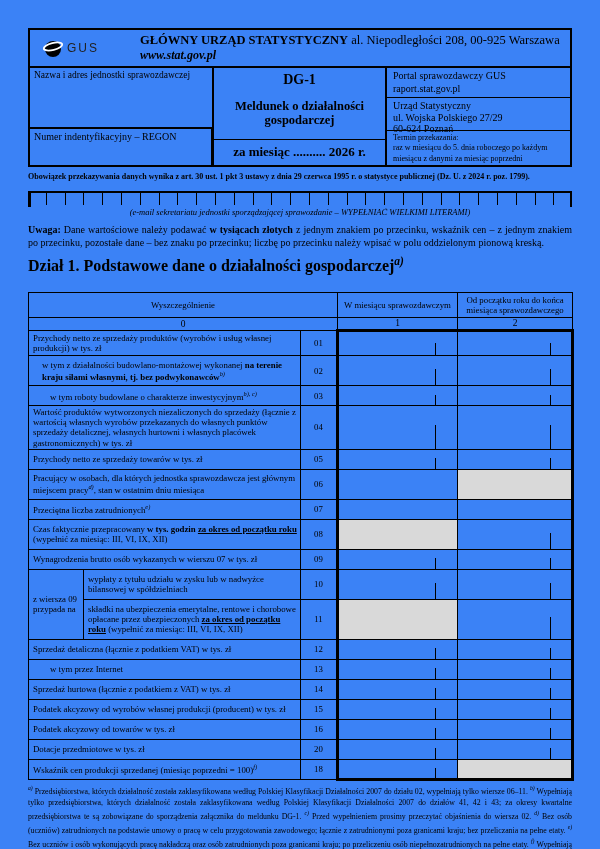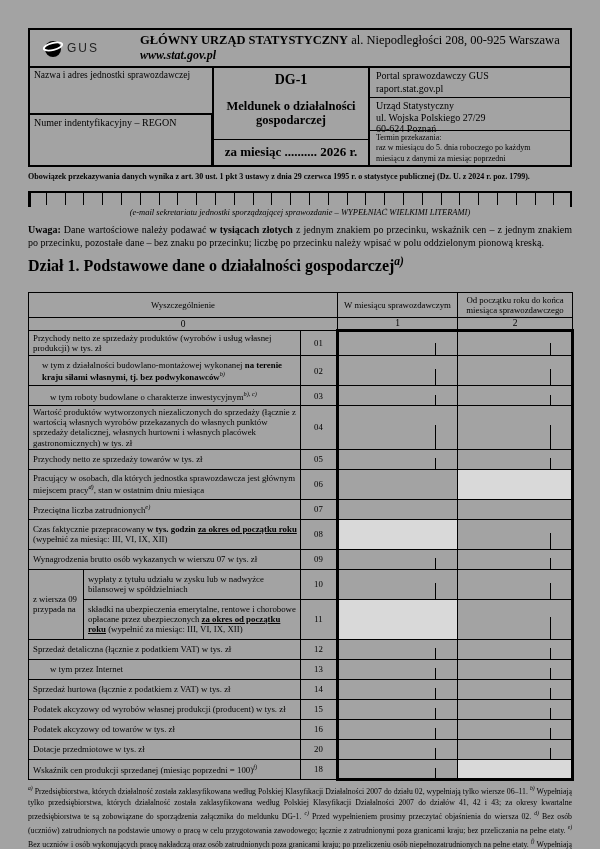--- a/index.html
+++ b/index.html
@@ -1,34 +1,34 @@
 <!DOCTYPE html>
 <html><head>
 <meta charset="utf-8">
 <style>
   html,body { margin:0; padding:0; background:#888; }
   .page {
-    width:600px; height:849px; margin:0 auto; background:#a3a3a3; color:#000;
+    width:600px; height:849px; margin:0 auto; background:#3b82f6; color:#000;
     font-family:"Liberation Serif", serif; position:relative; box-sizing:border-box;
     padding:28px 28px 0 28px; overflow:hidden;
   }
   
   .hbox { border:2px solid #000; }
   .hb-top { display:flex; align-items:center; border-bottom:2px solid #000; padding:4px 8px 4px 12px; height:38px; box-sizing:border-box; }
   .logo { display:flex; align-items:center; gap:3px; width:80px; }
   .logo .gus-word { font-family:"Liberation Sans", sans-serif; font-size:12px; letter-spacing:2px; color:#222; }
   .hb-title { margin-left:18px; line-height:1.2; }
   .hb-title .l1 { font-size:12.5px; }
   .hb-title .l1 .org { font-weight:bold; }
   .hb-title .l2 { font-size:12px; font-weight:bold; font-style:italic; }
   .hb-main { display:flex; height:97px; }
   .hb-left { width:182px; box-sizing:border-box; display:flex; flex-direction:column; justify-content:space-between; }
   .name-label { font-size:9.5px; padding:2px 4px; }
-  .regon-box { border:2.5px solid #000; height:54px; box-sizing:border-box; margin:0 -1px -2px -2px; font-size:10px; padding:2px 4px; }
-  .hb-mid { width:158px; box-sizing:border-box; border-left:2px solid #000; border-right:2px solid #000; display:flex; flex-direction:column; align-items:center; text-align:center;justify-content:space-between; }
+  .regon-box { border:2.5px solid #000; height:40px; box-sizing:border-box; margin:0 -1px -2px -2px; font-size:10px; padding:2px 4px; }
+  .hb-mid { width:175px; box-sizing:border-box; border-left:2px solid #000; border-right:2px solid #000; display:flex; flex-direction:column; align-items:center; text-align:center;justify-content:space-between; }
   .form-code { font-size:14px; font-weight:bold; margin-top:4px; }
   .form-title { font-size:12.5px; font-weight:bold; margin-top:11px; width:150px; line-height:1.15; }
   .spacer { flex:1; }
   .period-rule { width:100%; border-top:1.5px solid #000; }
   .form-period { font-size:13px; font-weight:bold; padding:4px 0 5px 0; }
   .hb-right { flex:1; display:flex; flex-direction:column; box-sizing:border-box; }
   .hb-right .cell { padding:2px 6px; box-sizing:border-box; }
   .hb-right .cell + .cell { border-top:1px solid #000; }
   .c-portal { height:30px; font-size:10px; line-height:1.25; }
   .c-office { height:33px; font-size:10px; line-height:1.15; }

